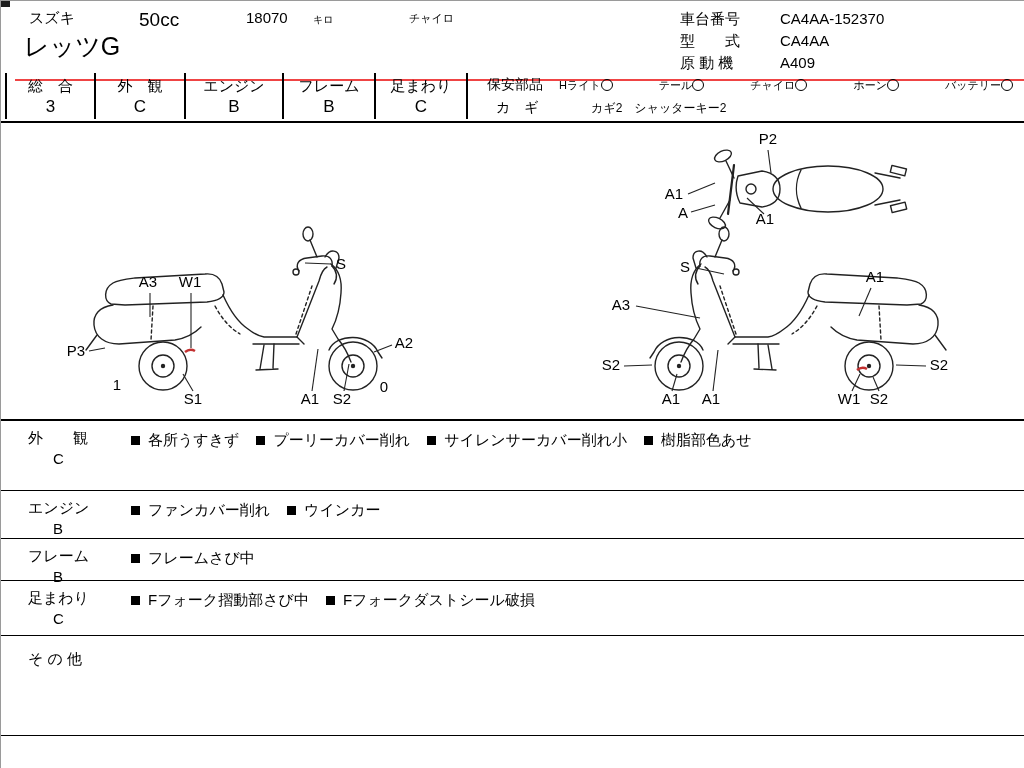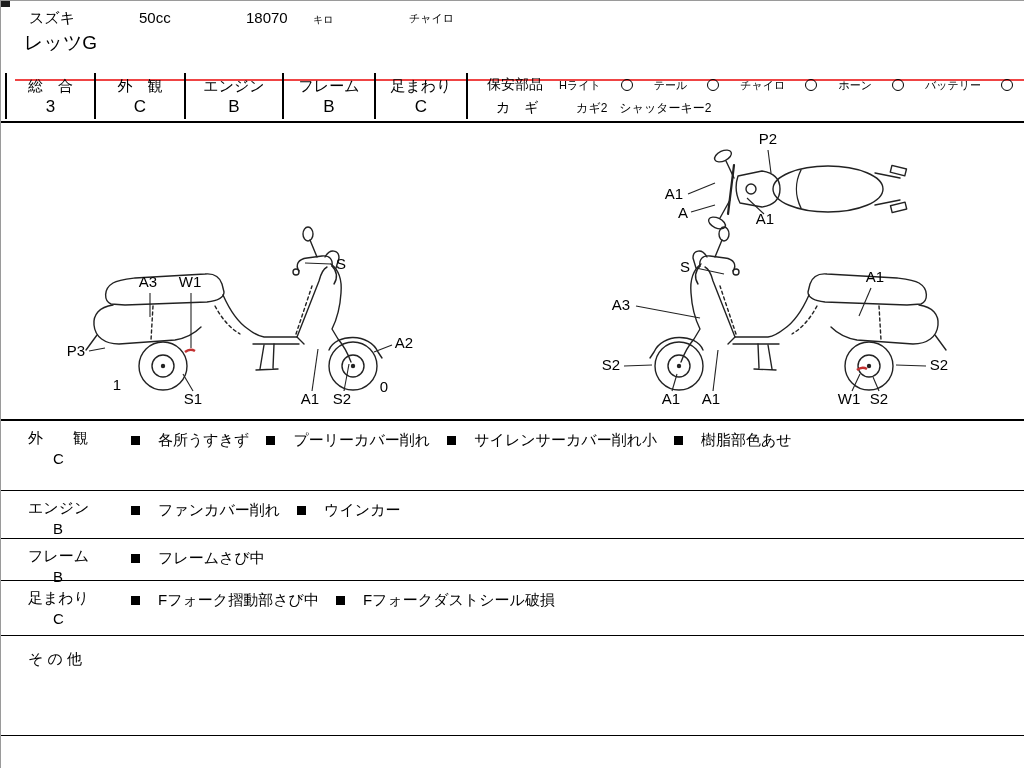--- a/index.html
+++ b/index.html
@@ -3,73 +3,84 @@
 <meta charset="utf-8">
 <style>
   html,body{margin:0;padding:0}
   body{background:#d8d8d8;font-family:"Liberation Sans","DejaVu Sans",sans-serif;color:#000}
   .sheet{position:relative;width:1024px;height:768px;background:#fff;border:1px solid #9a9a9a;overflow:hidden;margin:0 auto}
   .corner-mark{position:absolute;top:0;left:0;width:9px;height:6px;background:#1c1c1c}
 
   
   .header{position:absolute;top:0;left:14px;width:100%;height:80px;border-bottom:2px solid #ef4444;box-sizing:border-box}
   .h-maker{position:absolute;left:14px;top:8px;font-size:15px}
-  .h-cc{position:absolute;left:124px;top:8px;font-size:15px}
+  .h-cc{position:absolute;left:124px;top:8px;font-size:19px}
   .h-mileage{position:absolute;left:231px;top:8px;font-size:15px}
   .h-unit{position:absolute;left:298px;top:12px;font-size:10px}
   .h-color{position:absolute;left:394px;top:10px;font-size:11px}
-  .h-model{position:absolute;left:9px;top:29px;font-size:19px}
+  .h-model{position:absolute;left:9px;top:29px;font-size:25px}
   .h-right{position:absolute;left:665px;top:7px;font-size:15px;line-height:22px}
   .h-line{white-space:nowrap}
   .h-label{display:inline-block;width:100px}
 
   
   .ratings{position:absolute;top:72px;left:0;width:100%;height:50px;border-bottom:2px solid #000;box-sizing:border-box}
   .rating-cell{position:absolute;top:0;height:46px;border-right:2px solid #000;text-align:center;box-sizing:border-box}
   .rating-cell.first{border-left:2px solid #000}
   .rating-label{margin-top:4px;font-size:15px;white-space:nowrap}
   .rating-value{margin-top:1px;font-size:17px}
 
   .safety{position:absolute;left:467px;top:0;width:557px;height:46px}
   .safety-row1{position:absolute;top:3px;left:0;width:100%;display:flex;align-items:center}
   .safety-title{font-size:14px;margin-left:19px;white-space:nowrap}
   .safety-items{flex:1;display:flex;justify-content:space-between;margin:0 12px 0 16px}
-  .safety-item{display:inline-flex;align-items:center;gap:20px;white-space:nowrap}
+  .safety-item{display:inline-flex;align-items:center;gap:0;white-space:nowrap}
   .safety-label{font-size:11px}
   .circle{width:12px;height:12px;border:1.6px solid #000;border-radius:50%;display:inline-block;box-sizing:border-box;flex:none}
   .safety-row2{position:absolute;top:25px;left:0;white-space:nowrap}
   .keys-label{font-size:14px;margin-left:28px}
-  .keys-value{font-size:12px;margin-left:33px}
+  .keys-value{font-size:12px;margin-left:48px}
 
   
   .diagram{position:absolute;top:122px;left:0}
   .dlabel{font-size:15px;fill:#000}
 
   
   .conditions{position:absolute;top:418px;left:0;width:100%;border-top:2px solid #000;box-sizing:border-box}
   .cond-row{position:relative;border-bottom:1px solid #000;box-sizing:border-box}
   .cond-label{position:absolute;left:27px;top:8px;font-size:15px;white-space:nowrap}
   .cond-grade{position:absolute;left:52px;top:29px;font-size:15px}
   .cond-notes{position:absolute;left:130px;top:10px;display:flex;gap:17px;font-size:15px;white-space:nowrap}
-  .note-item{display:inline-flex;align-items:center;gap:18px;white-space:nowrap}
+  .note-item{display:inline-flex;align-items:center;gap:8px;white-space:nowrap}
   .sq{width:9px;height:9px;background:#000;display:inline-block;flex:none}
 </style>
 </head>
 <body>
 
 <div class="sheet">
   <div class="corner-mark"></div>
 
   <div class="header">
     <span class="h-maker">スズキ</span>
     <span class="h-cc">50cc</span>
     <span class="h-mileage">18070</span>
     <span class="h-unit">キロ</span>
     <span class="h-color">チャイロ</span>
     <div class="h-model">レッツG</div>
+    <div class="h-right">
+      <div class="h-line">
+        <span class="h-label">車台番号</span><span>CA4AA-152370</span>
+      </div>
+      <div class="h-line">
+        <span class="h-label">型　　式</span><span>CA4AA</span>
+      </div>
+      <div class="h-line">
+        <span class="h-label">原 動 機</span><span>A409</span>
+      </div>
+    </div>
   </div>
 
   <div class="ratings">
     <div class="rating-cell first" style="left:4px;width:91px">
       <div class="rating-label">総　合</div>
       <div class="rating-value">3</div>
     </div>
     <div class="rating-cell" style="left:95px;width:90px">
       <div class="rating-label">外　観</div>
       <div class="rating-value">C</div>

